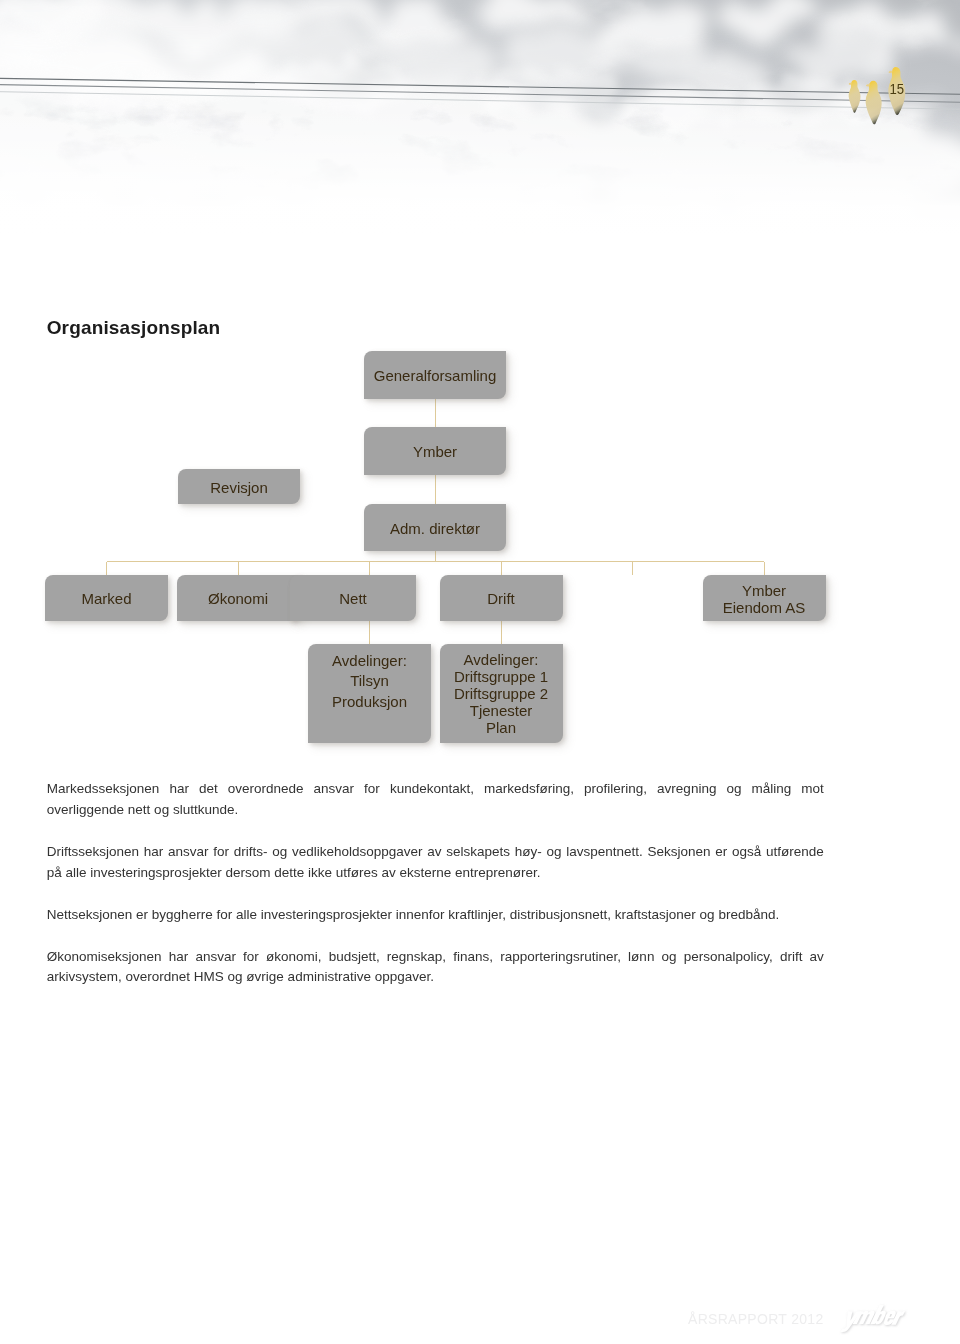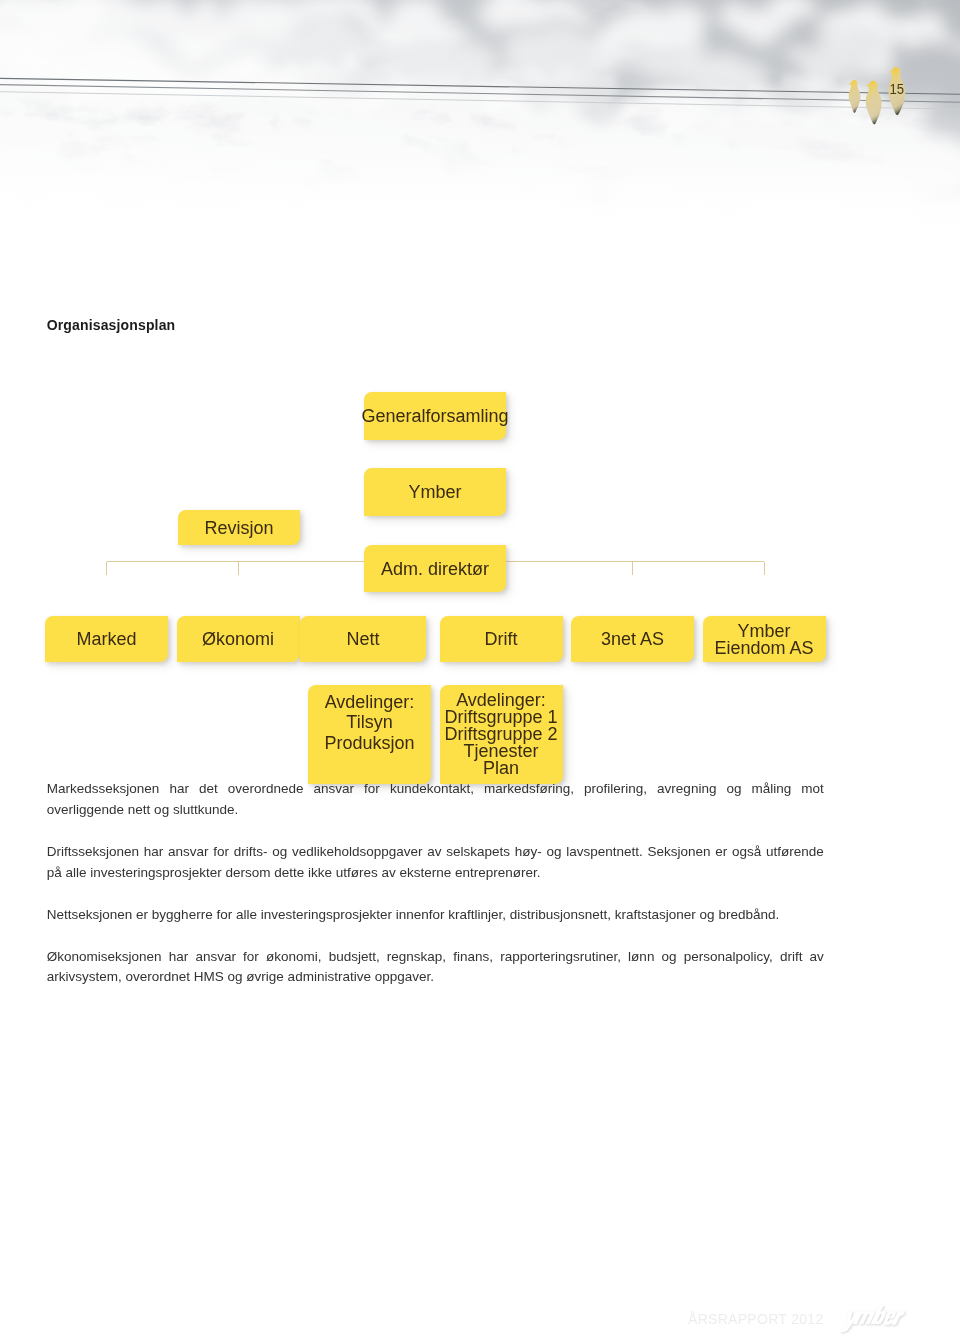--- a/index.html
+++ b/index.html
@@ -4,29 +4,29 @@
 <style>
   html,body{margin:0;padding:0;background:#fff;}
   body{width:960px;height:1344px;font-family:"Liberation Sans",sans-serif;overflow:hidden;position:relative;}
   .page{position:absolute;left:0;top:0;width:960px;height:1344px;background:#fff;}
 
   
   .sky{position:absolute;left:0;top:0;width:960px;height:235px;overflow:hidden;}
   .sky svg{display:block;}
 
   
-  .orgtitle{position:absolute;left:46.7px;top:316.5px;font-size:14px;font-weight:bold;color:#1c1c1c;letter-spacing:0.15px;}
+  .orgtitle{position:absolute;left:46.7px;top:316.5px;font-size:19px;font-weight:bold;color:#1c1c1c;letter-spacing:0.15px;}
 
   
   .chart{position:absolute;left:0;top:0;width:960px;height:1344px;}
   .lines{position:absolute;left:0;top:0;}
-  .box{position:absolute;background:#fde047;border-radius:8px 0 8px 0;color:#3a2b12;
+  .box{position:absolute;background:#a3a3a3;border-radius:8px 0 8px 0;color:#3a2b12;
        display:flex;align-items:center;justify-content:center;text-align:center;
-       font-size:18px;line-height:1.32;white-space:pre-line;padding-top:2px;box-sizing:border-box;
-       box-shadow:2px 2px 4px rgba(135,130,118,0.30), 5px 5px 8px rgba(150,146,134,0.16);margin-top:41px;}
+       font-size:15px;line-height:1.32;white-space:pre-line;padding-top:2px;box-sizing:border-box;
+       box-shadow:2px 2px 4px rgba(135,130,118,0.30), 5px 5px 8px rgba(150,146,134,0.16);}
   .box.top{align-items:flex-start;padding-top:7px;box-sizing:border-box;}
 
   
   .body-text{position:absolute;left:46.8px;top:779px;width:777px;color:#333333;font-size:13.5px;line-height:20.9px;}
   .body-text p{margin:0 0 21px 0;text-align:justify;}
   .body-text p:last-child{margin-bottom:5px;}
 
   
   .footer{position:absolute;left:0;top:0;width:960px;height:1344px;pointer-events:none;}
   .footer-text{position:absolute;left:688px;top:1312px;font-size:14px;line-height:14px;letter-spacing:0.3px;color:#ededee;font-weight:normal;white-space:nowrap;}
@@ -205,23 +205,22 @@
       </g>
     </svg>
 
     <div class="box" style="left:364px;top:351px;width:142px;height:48px;">Generalforsamling</div>
     <div class="box" style="left:364px;top:427px;width:142px;height:48px;">Ymber</div>
     <div class="box" style="left:178px;top:469px;width:122px;height:35px;">Revisjon</div>
     <div class="box" style="left:364px;top:504px;width:142px;height:47px;">Adm. direktør</div>
 
     <div class="box" style="left:45px;top:575px;width:123px;height:46px;">Marked</div>
     <div class="box" style="left:176.5px;top:575px;width:123px;height:46px;">Økonomi</div>
-    <div class="box" style="left:300px;top:575px;width:126px;height:46px;">Nett</div>
+    <div class="box" style="left:290px;top:575px;width:126px;height:46px;">Nett</div>
     <div class="box" style="left:439.5px;top:575px;width:123px;height:46px;">Drift</div>
-    <div class="box" style="left:571px;top:575px;width:123px;height:46px;">3net AS</div>
     <div class="box" style="left:702.5px;top:575px;width:123px;height:46px;line-height:17px;">Ymber
 Eiendom AS</div>
 
     <div class="box top" style="left:308px;top:644px;width:123px;height:99px;line-height:20.3px;">Avdelinger:
 Tilsyn
 Produksjon</div>
     <div class="box top" style="left:439.5px;top:644px;width:123px;height:99px;line-height:17.1px;">Avdelinger:
 Driftsgruppe 1
 Driftsgruppe 2
 Tjenester

